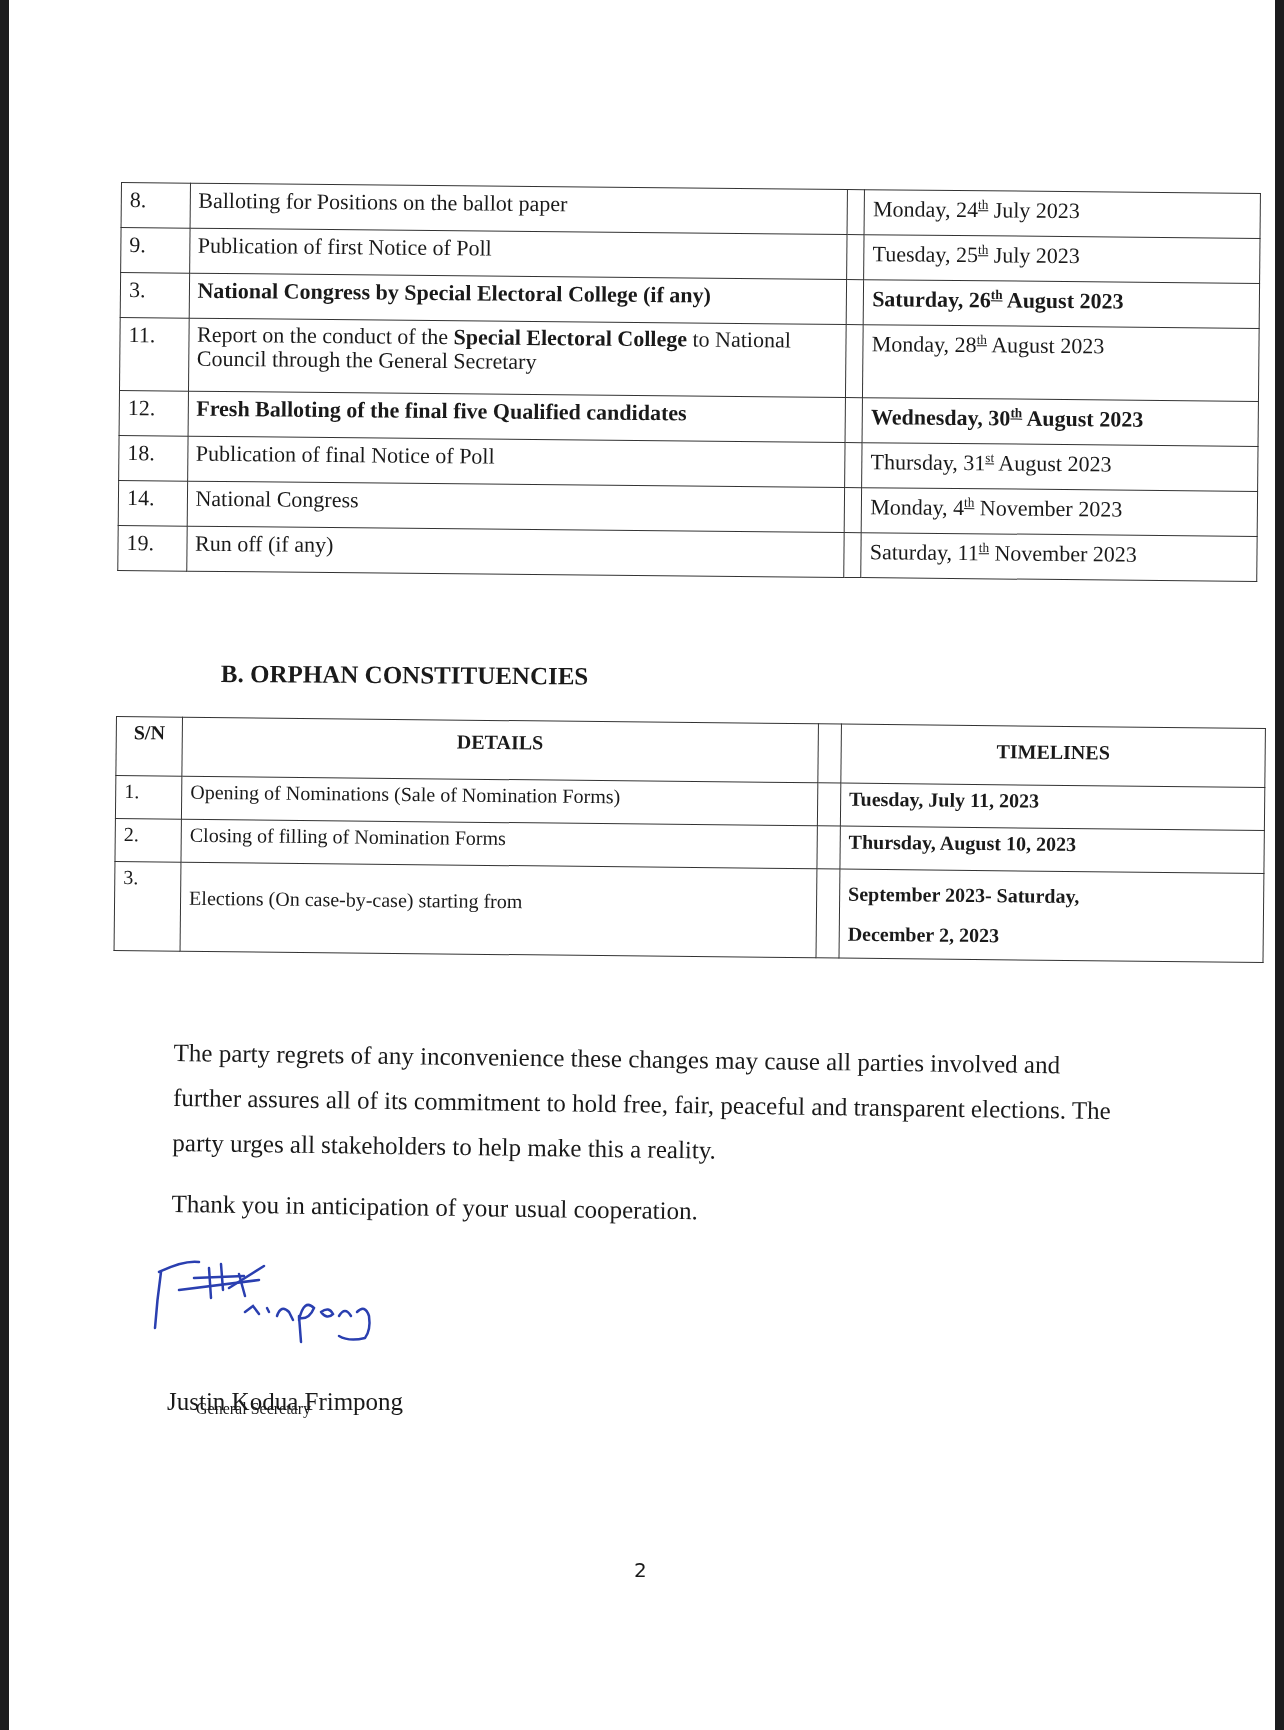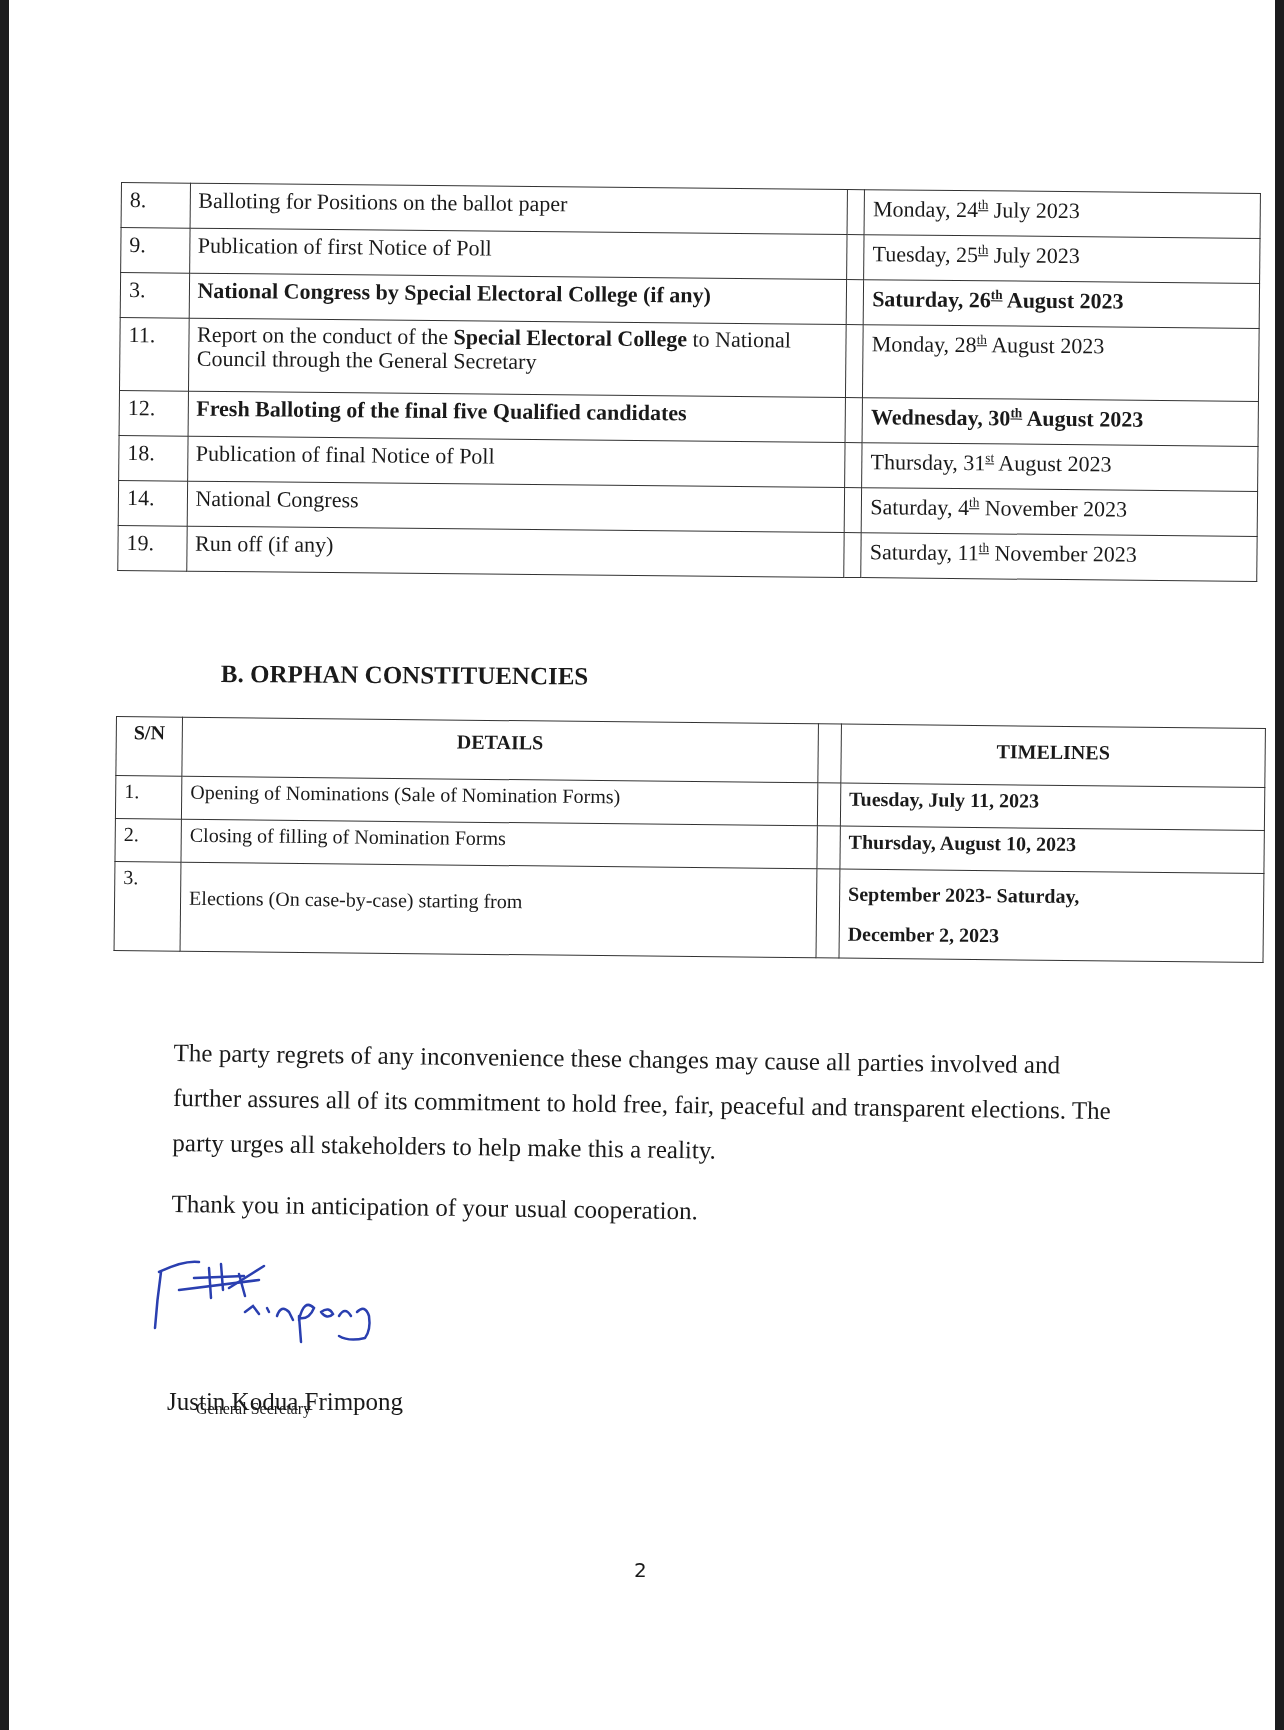--- a/index.html
+++ b/index.html
@@ -72,21 +72,21 @@
       <tr>
         <td class="sn">18.</td>
         <td class="det">Publication of final Notice of Poll</td>
         <td class="gap"></td>
         <td class="date"><span>Thursday, 31</span><sup>st</sup><span> August 2023</span></td>
       </tr>
       <tr>
         <td class="sn">14.</td>
         <td class="det">National Congress</td>
         <td class="gap"></td>
-        <td class="date"><span>Saturday, 4</span><sup>th</sup><span> November 2023</span></td>
+        <td class="date"><span>Monday, 4</span><sup>th</sup><span> November 2023</span></td>
       </tr>
       <tr>
         <td class="sn">19.</td>
         <td class="det">Run off (if any)</td>
         <td class="gap"></td>
         <td class="date"><span>Saturday, 11</span><sup>th</sup><span> November 2023</span></td>
       </tr>
     </tbody>
   </table>
 

